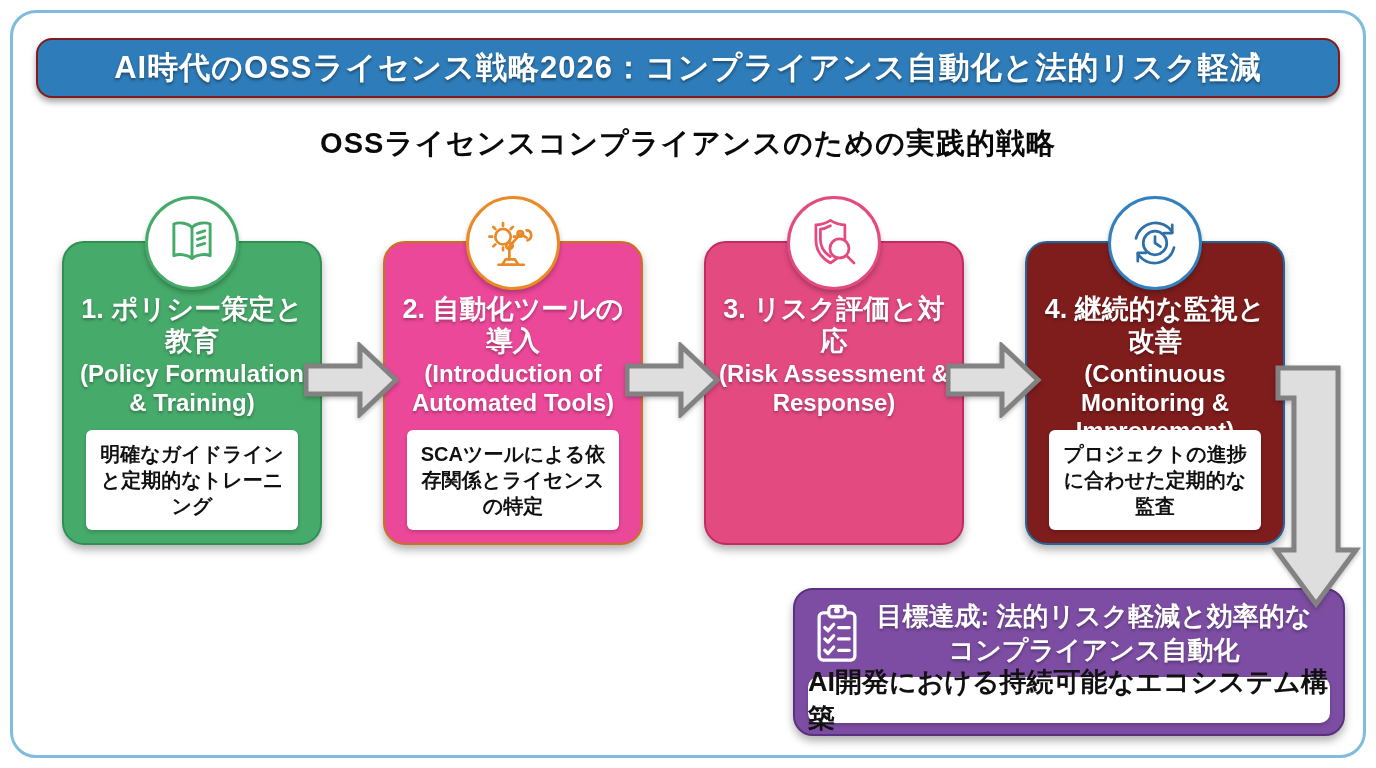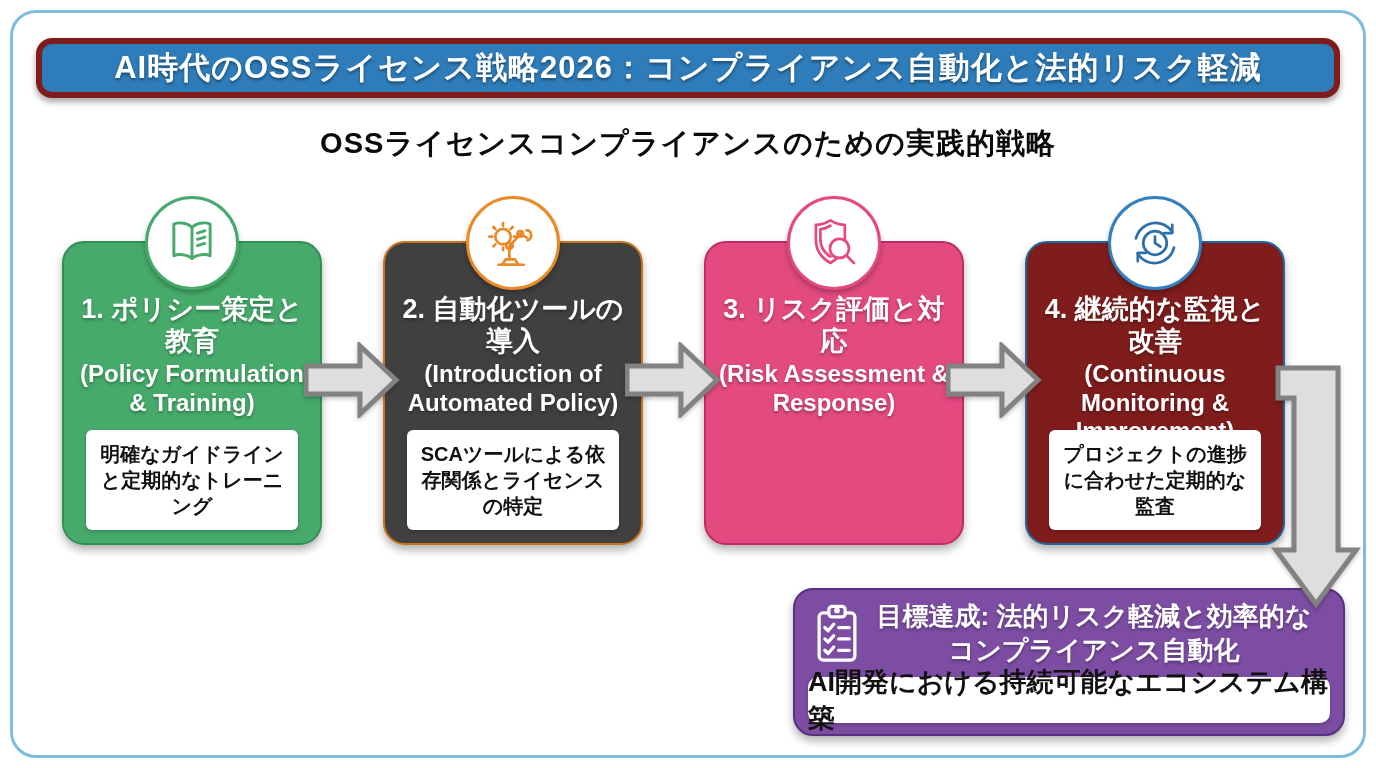--- a/index.html
+++ b/index.html
@@ -7,21 +7,21 @@
     width:1376px;height:768px;position:relative;background:#ffffff;
     font-family:"Liberation Sans","DejaVu Sans",sans-serif;overflow:hidden;
   }
   .frame{
     position:absolute;left:10px;top:10px;right:10px;bottom:10px;
     border:3px solid #7FBCDD;border-radius:26px;pointer-events:none;
   }
   
   .banner{
     position:absolute;left:36px;top:38px;width:1304px;height:60px;
-    background:#2E7CB9;border:6px solid #7f1d1d;border-radius:16px;
+    background:#2E7CB9;border:2px solid #7f1d1d;border-radius:16px;
     box-shadow:0 4px 6px rgba(0,0,0,0.35);
     display:flex;align-items:center;justify-content:center;box-sizing:border-box;
   }
   .banner-text{
     color:#fff;font-size:31px;font-weight:bold;letter-spacing:1px;
     text-shadow:0 2px 3px rgba(0,0,0,0.4);white-space:nowrap;
   }
   
   .subtitle{
     position:absolute;left:0;top:120px;width:100%;height:46px;line-height:46px;
@@ -100,37 +100,37 @@
         <path d="M38 35 L46 32.5"></path>
     </svg>
   </div>
   <div class="step-title">
     <span class="jp">1. ポリシー策定と教育</span>
     <span class="en">(Policy Formulation &amp; Training)</span>
   </div>
   <div class="step-note">明確なガイドラインと定期的なトレーニング</div>
 </div>
 
-<div class="step-box s2" style="background-color: #404040; border-color: rgb(201, 115, 26);">
+<div class="step-box s2" style="background-color: #ec4899; border-color: rgb(201, 115, 26);">
   <div class="step-icon" style="border-color: rgb(233, 138, 38);">
     <svg width="58" height="58" viewBox="0 0 64 64" fill="none" stroke="#E98A26" stroke-width="3" stroke-linecap="round" stroke-linejoin="round">
       <circle cx="21" cy="25" r="8.5"></circle>
       <path d="M21 13 v-3 M21 37 v3 M9 25 h-3 M33 25 h3 M12.5 16.5 l-2.2 -2.2 M29.5 33.5 l2.2 2.2 M12.5 33.5 l-2.2 2.2 M29.5 16.5 l2.2 -2.2"></path>
       <path d="M28 50 V36 L40 22"></path>
       <circle cx="28" cy="35" r="3.5"></circle>
       <circle cx="40" cy="22" r="3"></circle>
       <path d="M40 22 L47 26"></path>
       <path d="M47 18 C53 18 54 27 48 29"></path>
       <path d="M20 56 L24 50 H34 L38 56 Z"></path>
       <path d="M16 56 H44"></path>
     </svg>
   </div>
   <div class="step-title">
     <span class="jp">2. 自動化ツールの導入</span>
-    <span class="en">(Introduction of Automated Policy)</span>
+    <span class="en">(Introduction of Automated Tools)</span>
   </div>
   <div class="step-note">SCAツールによる依存関係とライセンスの特定</div>
 </div>
 
 <div class="step-box s3" style="background-color: rgb(226, 74, 128); border-color: rgb(193, 43, 99);">
   <div class="step-icon" style="border-color: rgb(226, 74, 128);">
     <svg width="58" height="58" viewBox="0 0 64 64" fill="none" stroke="#E24A80" stroke-width="3" stroke-linecap="round" stroke-linejoin="round">
       <path d="M28 7 C23 10 17 12 12 12 V28 C12 41 19 49 28 54 C37 49 44 41 44 28 V12 C39 12 33 10 28 7 Z"></path>
       <path d="M28 13 C24.5 15 20.5 16.5 17 16.8 V28 C17 37 22 43 28 47"></path>
       <circle cx="38" cy="38" r="10.5" fill="#ffffff"></circle>

